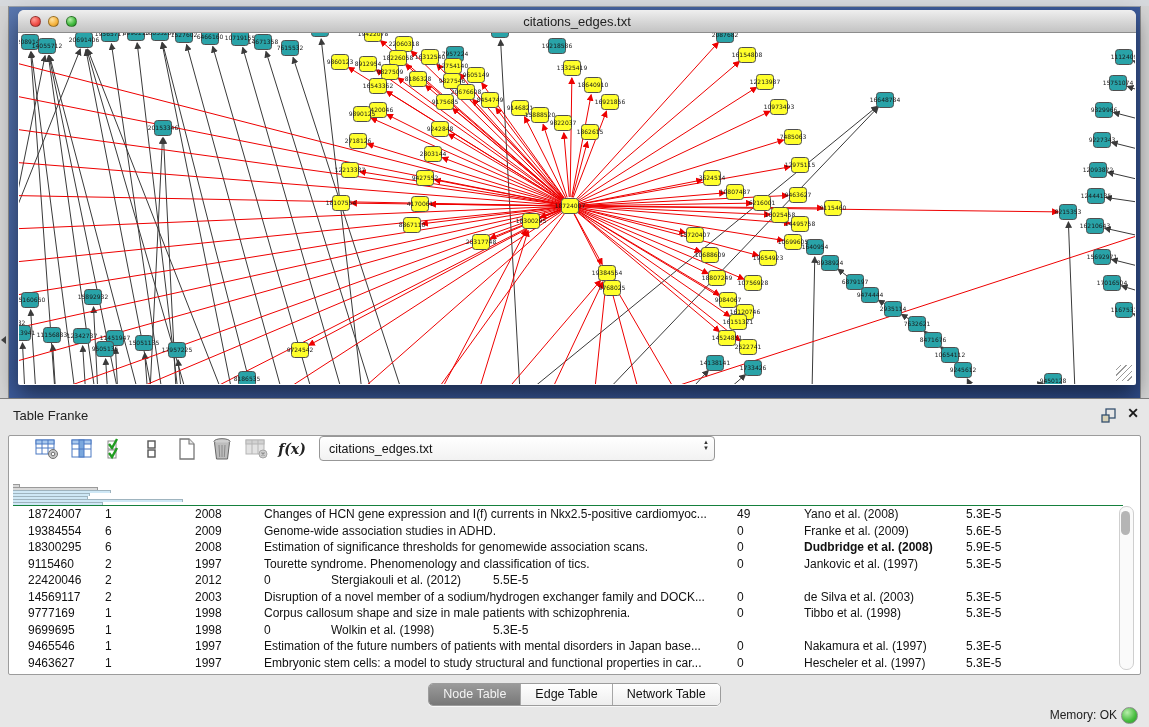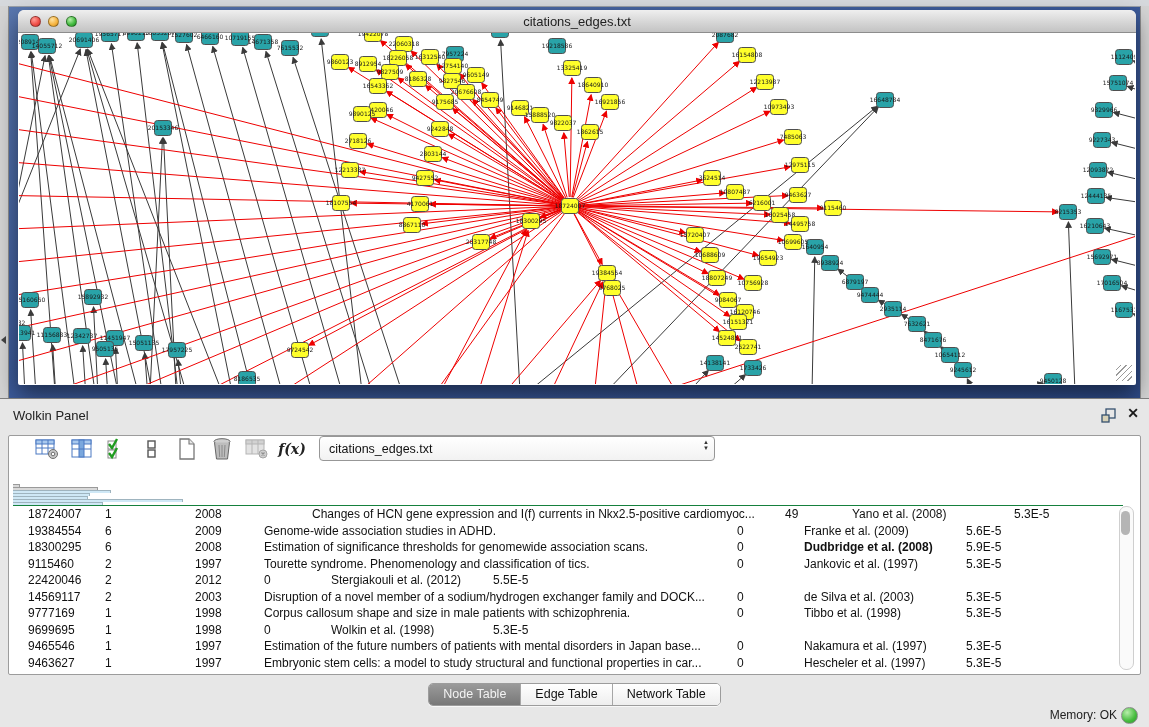--- a/index.html
+++ b/index.html
@@ -697,21 +697,21 @@
             <text x="781" y="193" text-anchor="middle" font-size="6" fill="#1a1a1a">14495758</text>
           </g>
         </svg>
       <div class="grip"></div>
     </div>
   </div>
 </div>
 
 <div class="table-panel">
   <div class="tp-header">
-    <span class="tp-title">Wolkin Panel</span>
+    <span class="tp-title">Table Franke</span>
     <span class="tp-float">
       <svg width="16" height="16" viewBox="0 0 16 16">
         <rect x="5" y="2" width="9" height="9" fill="none" stroke="#35506e" stroke-width="1.3"></rect>
         <rect x="1" y="8" width="7" height="7" fill="#d8d2b8" stroke="#35506e" stroke-width="1.3"></rect>
       </svg>
     </span>
     <span class="tp-close">✕</span>
   </div>
 
   <div class="tp-inner">
@@ -795,21 +795,21 @@
           <div class="hcell" style="width: 170px;">short</div>
           <div class="hcell" style="width: 90px;">pagerank</div>
           <div class="hcell filler" style="flex: 1 1 0%;"></div>
         </div>
       <div class="rows" id="tbl-rows">
           <div class="trow">
             <div class="tcell" style="width: 7px; padding: 0px;"></div>
             <div class="tcell" style="width: 77px;">18724007</div>
             <div class="tcell" style="width: 90px;">1</div>
             <div class="tcell" style="width: 69px;">2008</div>
-            <div class="tcell" style="width: 473px; margin-left: 48px;">Changes of HCN gene expression and I(f) currents in Nkx2.5-positive cardiomyoc...</div>
+            <div class="tcell" style="width: 473px;">Changes of HCN gene expression and I(f) currents in Nkx2.5-positive cardiomyoc...</div>
             <div class="tcell" style="width: 67px;">49</div>
             <div class="tcell" style="width: 162px;">Yano et al. (2008)</div>
             <div class="tcell" style="width: 82px;">5.3E-5</div>
           </div>
           <div class="trow">
             <div class="tcell" style="width: 7px; padding: 0px;"></div>
             <div class="tcell" style="width: 77px;">19384554</div>
             <div class="tcell" style="width: 90px;">6</div>
             <div class="tcell" style="width: 69px;">2009</div>
             <div class="tcell" style="width: 473px;">Genome-wide association studies in ADHD.</div>

